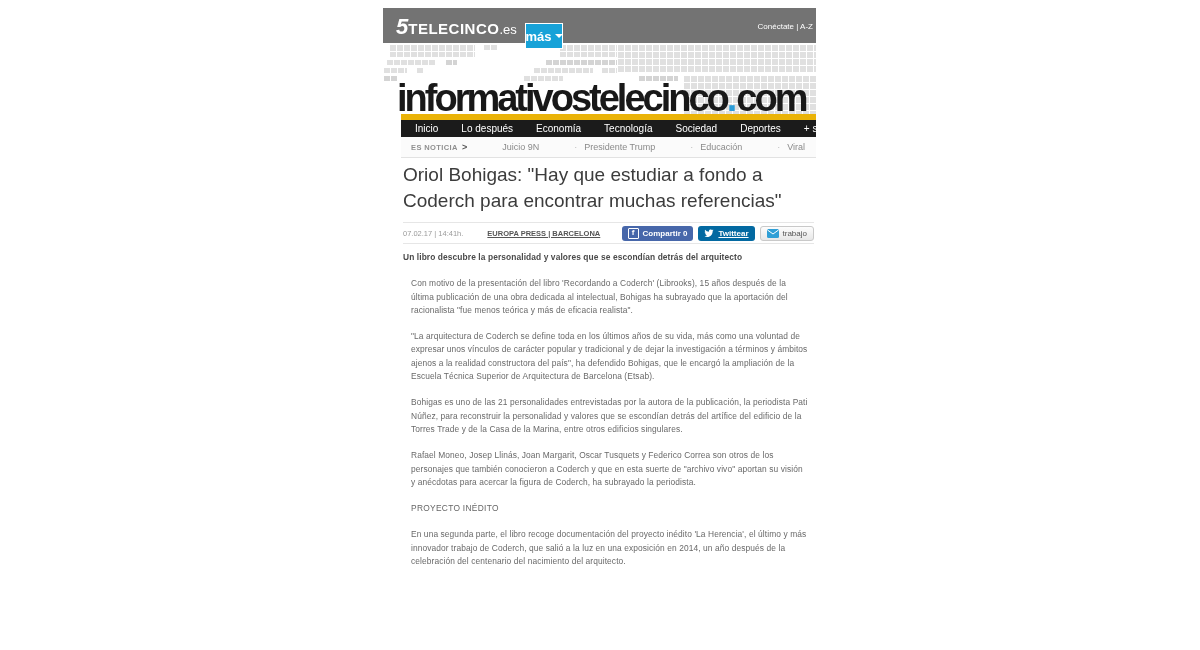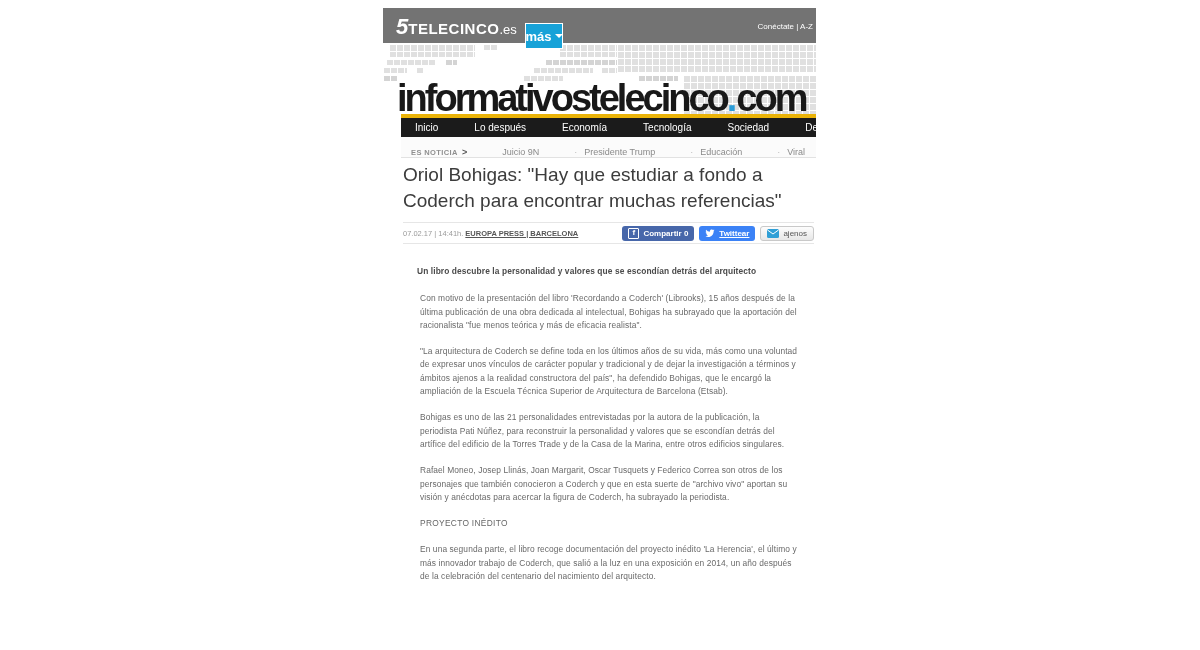--- a/index.html
+++ b/index.html
@@ -29,60 +29,60 @@
     background-size:7px 7px;z-index:1;}
   .mos.dk{background-color:#d4d4d4;}
 
   
   .masthead{position:absolute;left:14px;top:60px;z-index:4;white-space:nowrap;cursor:pointer;
     font-size:38px;font-weight:bold;letter-spacing:-3px;color:#181818;margin-top:9px;}
   .masthead .dot{color:#2b9cd8;letter-spacing:-1px;}
 
   
   .nav{position:absolute;left:18px;top:106px;width:415px;height:23px;background:#1b1b1b;
-    border-top:4px solid #eab308;box-sizing:border-box;display:flex;align-items:center;
-    padding-left:14px;gap:36px;z-index:5;overflow:hidden;}
+    border-top:6px solid #eab308;box-sizing:border-box;display:flex;align-items:center;
+    padding-left:14px;gap:23px;z-index:5;overflow:hidden;}
   .nav a{color:#fff;font-size:10px;text-decoration:none;white-space:nowrap;cursor:pointer;}
 
   
   .esnoticia{position:absolute;left:18px;top:129px;width:415px;height:21px;background:#fbfbfb;
-    border-bottom:1px solid #e2e2e2;box-sizing:border-box;display:flex;align-items:flex-end;
+    border-bottom:1px solid #e2e2e2;box-sizing:border-box;display:flex;align-items:center;
     padding-left:10px;z-index:5;overflow:hidden;white-space:nowrap;}
   .esnoticia .lbl{font-size:7.5px;font-weight:bold;color:#8f8f8f;letter-spacing:.4px;}
   .esnoticia .arr{font-size:9px;font-weight:bold;color:#555;margin:0 7px 0 4px;}
   .esnoticia a{font-size:9px;color:#8a8a8a;text-decoration:none;cursor:pointer;margin-left:28px;}
   .esnoticia a + a::before{content:"·";color:#bbb;margin:0 7px;}
 
   
   .headline{position:absolute;left:20px;top:154px;width:398px;font-size:19px;line-height:25.5px;
     color:#3c3c3c;font-weight:normal;margin:0;z-index:3;}
 
   
   .meta{position:absolute;left:20px;top:214px;width:411px;height:22px;border-top:1px solid #e6e6e6;
     border-bottom:1px solid #e6e6e6;box-sizing:border-box;display:flex;align-items:center;
     justify-content:space-between;z-index:3;}
-  .meta-left{display:flex;align-items:flex-start;gap:2px;white-space:nowrap;}
+  .meta-left{display:flex;align-items:flex-start;gap:24px;white-space:nowrap;}
   .meta .date{font-size:7.5px;color:#9a9a9a;}
   .meta .src{font-size:7.5px;font-weight:bold;color:#555;text-decoration:underline;}
   .share{display:flex;align-items:center;gap:5px;}
   .btn{height:15px;border-radius:3px;display:flex;align-items:center;gap:4px;padding:0 6px;
     font-size:8px;font-weight:bold;color:#fff;cursor:pointer;box-sizing:border-box;}
   .btn.fb{background:#4767aa;}
-  .btn.tw{background:#3b82f6;text-decoration:underline;}
+  .btn.tw{background:#0369a1;text-decoration:underline;}
   .btn.mail{background:linear-gradient(#fdfdfd,#e7e7e7);border:1px solid #c9c9c9;color:#555;font-weight:normal;}
   .fb-ic{width:9px;height:9px;border:1px solid #fff;border-radius:1px;font-size:8px;font-weight:bold;
     display:flex;align-items:center;justify-content:center;line-height:1;}
   .tw-ic,.mail-ic{display:flex;align-items:center;}
 
   
   .article{position:absolute;left:20px;top:243px;width:413px;font-size:8.4px;line-height:13.3px;
     color:#696969;letter-spacing:.1px;z-index:3;}
-  .article p{margin:0 17px 13px;}
+  .article p{margin:0 8px 13px;}
   .lede-group{margin:0 0 13px;}
-  .lede-group p{margin:14px;}
+  .lede-group p{margin:0;}
   .lede{font-weight:bold;color:#4a4a4a;}
   .subhead{color:#666;letter-spacing:.3px;}
 </style>
 </head>
 <body>
 
 <div class="page">
 
   <div class="mos" style="left:6px;top:36px;width:86px;height:13px;"></div>
   <div class="mos" style="left:100px;top:36px;width:14px;height:6px;"></div>
@@ -154,21 +154,21 @@
         </span>
         <span>Twittear</span>
       </div>
       <div class="btn mail">
         <span class="mail-ic">
           <svg width="12" height="9" viewBox="0 0 12 9">
               <rect x="0" y="0" width="12" height="9" rx="1.5" fill="#2f9fd6"></rect>
               <path d="M0.5 1 L6 5 L11.5 1" stroke="#fff" stroke-width="1" fill="none"></path>
             </svg>
         </span>
-        <span>ajenos</span>
+        <span>trabajo</span>
       </div>
     </div>
   </div>
 
   <div class="article">
     <div class="lede-group">
       <p class="lede">Un libro descubre la personalidad y valores que se escondían detrás del arquitecto</p>
     </div>
     <p>Con motivo de la presentación del libro 'Recordando a Coderch' (Librooks), 15 años después de la última publicación de una obra dedicada al intelectual, Bohigas ha subrayado que la aportación del racionalista "fue menos teórica y más de eficacia realista".</p>
     <p>"La arquitectura de Coderch se define toda en los últimos años de su vida, más como una voluntad de expresar unos vínculos de carácter popular y tradicional y de dejar la investigación a términos y ámbitos ajenos a la realidad constructora del país", ha defendido Bohigas, que le encargó la ampliación de la Escuela Técnica Superior de Arquitectura de Barcelona (Etsab).</p>

